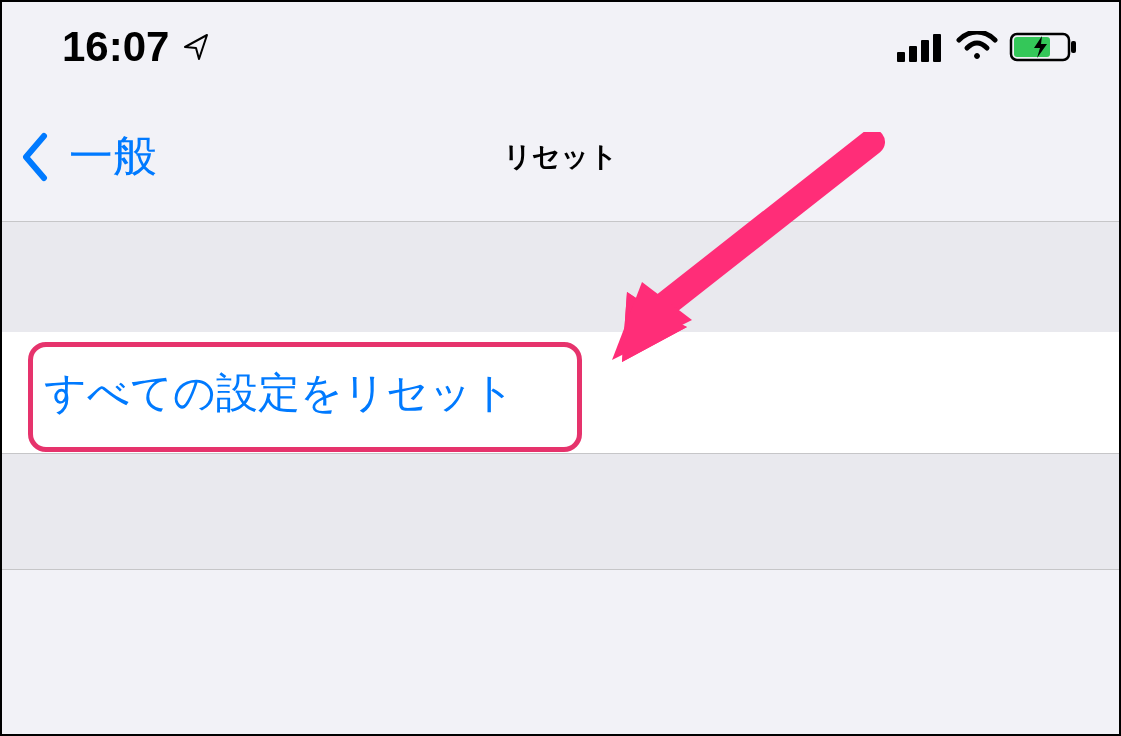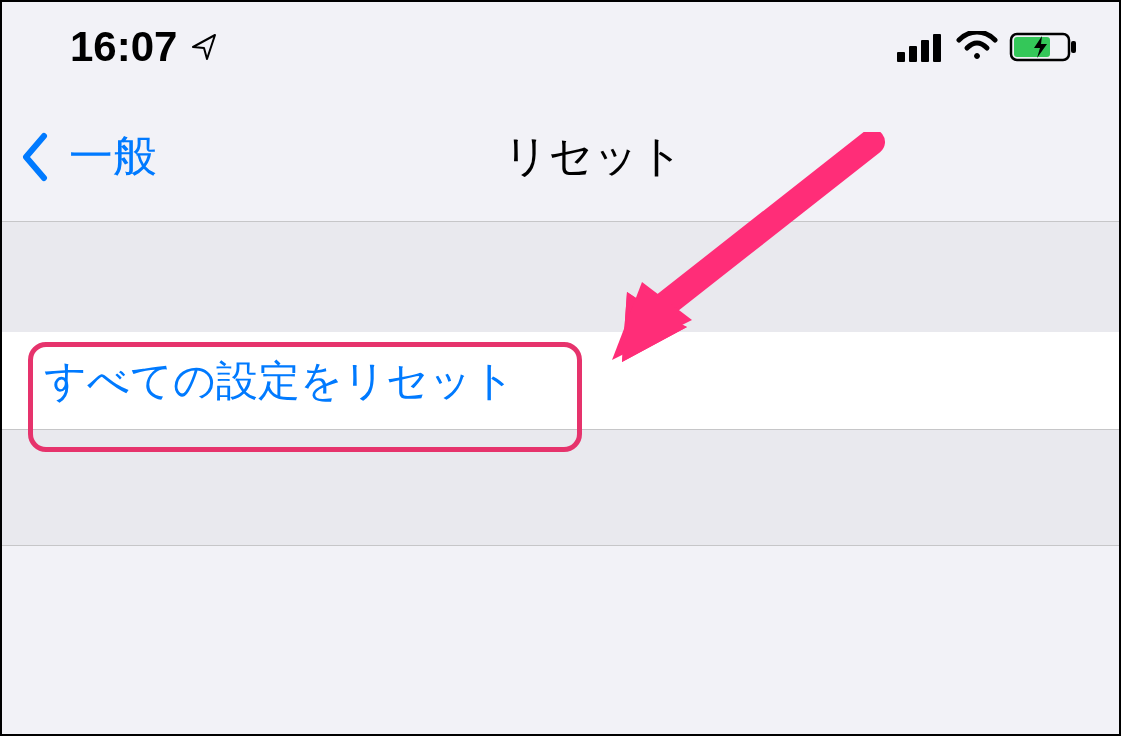--- a/index.html
+++ b/index.html
@@ -21,21 +21,20 @@
       display: flex;
       align-items: center;
       justify-content: space-between;
       padding: 0 40px 0 60px;
       background: #f2f2f7;
     }
     .status-left {
       display: flex;
       align-items: center;
       gap: 12px;
-      margin-left: 8px;
     }
     .time {
       font-size: 42px;
       font-weight: 600;
       color: #000;
     }
     .location-icon {
       width: 32px;
       height: 32px;
     }
@@ -78,34 +77,33 @@
     }
     .back-label {
       font-size: 44px;
       color: #007aff;
       font-weight: 400;
     }
     .nav-title {
       position: absolute;
       left: 50%;
       transform: translateX(-50%);
-      font-size: 44px;
-      font-weight: 400;
+      font-size: 28px;
+      font-weight: 700;
       color: #000;
-      margin-left: 33px;
     }
     .content {
       background: #f2f2f7;
     }
     .section-gap {
       height: 110px;
       background: #e9e9ee;
     }
     .list-item {
-      height: 98px;
+      height: 122px;
       background: #fff;
       display: flex;
       align-items: center;
       padding: 0 42px;
       border-bottom: 1px solid #c6c6c8;
       position: relative;
     }
     .list-item:first-of-type {
       border-top: 1px solid #c6c6c8;
     }

